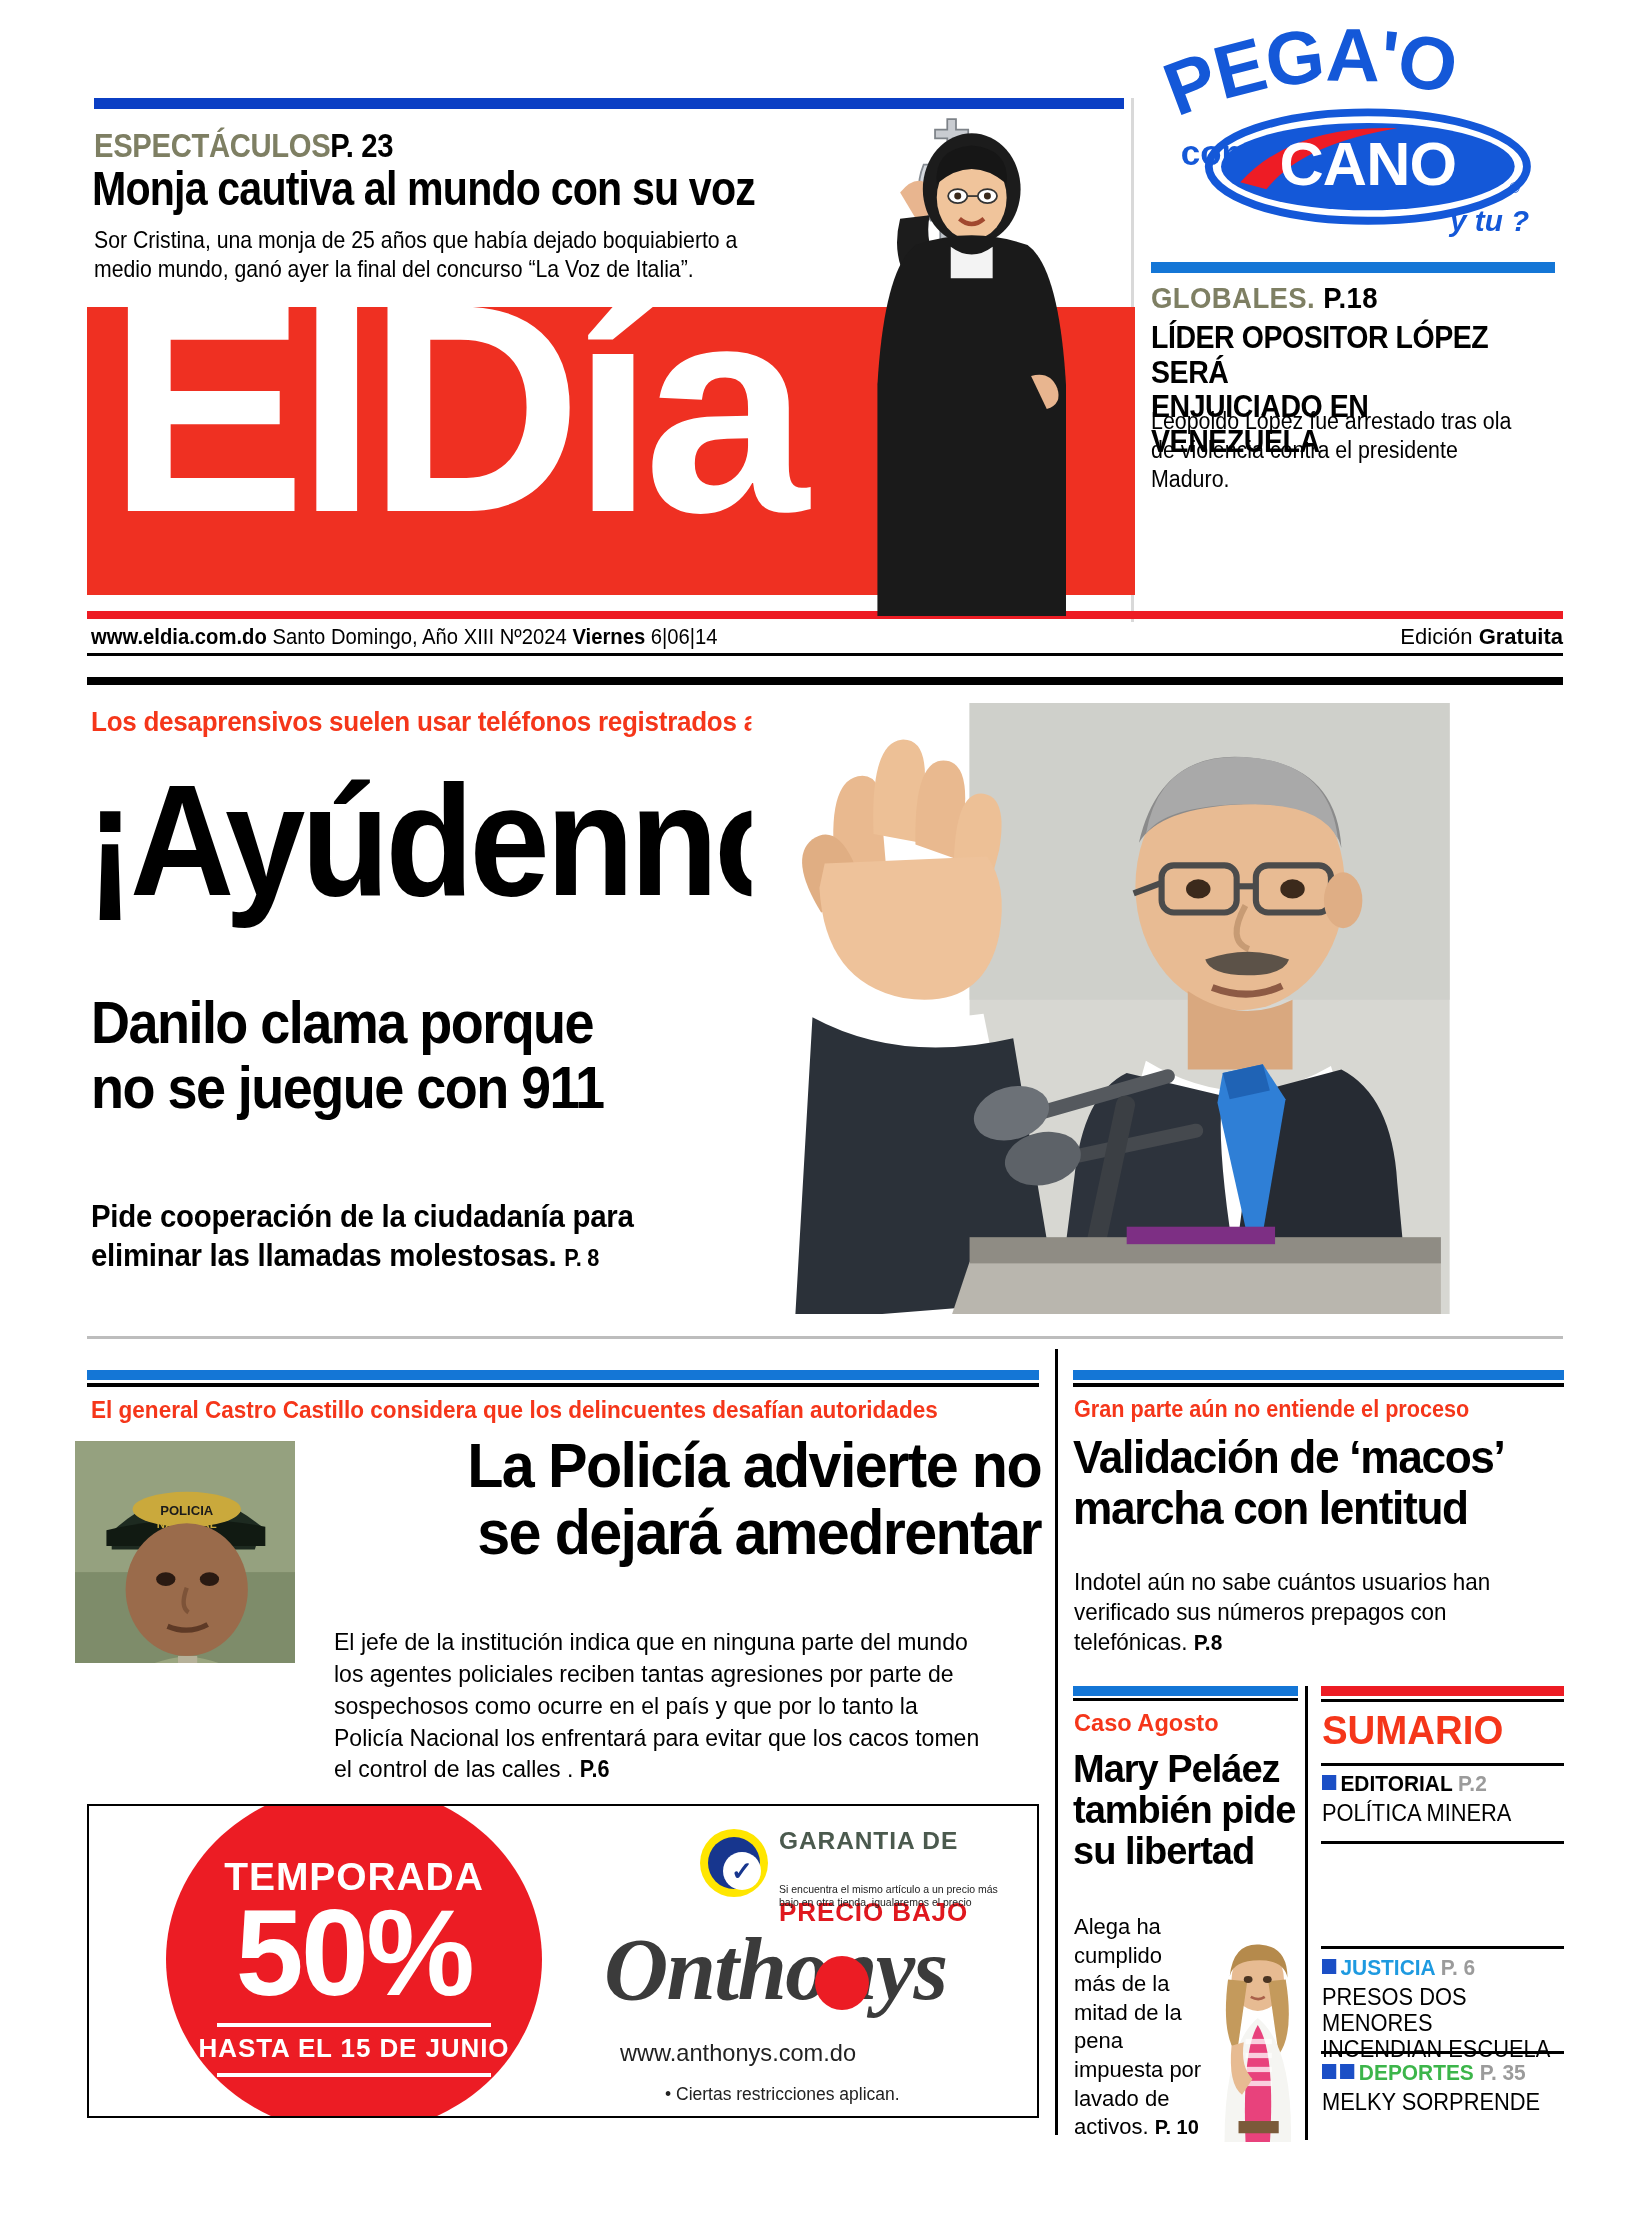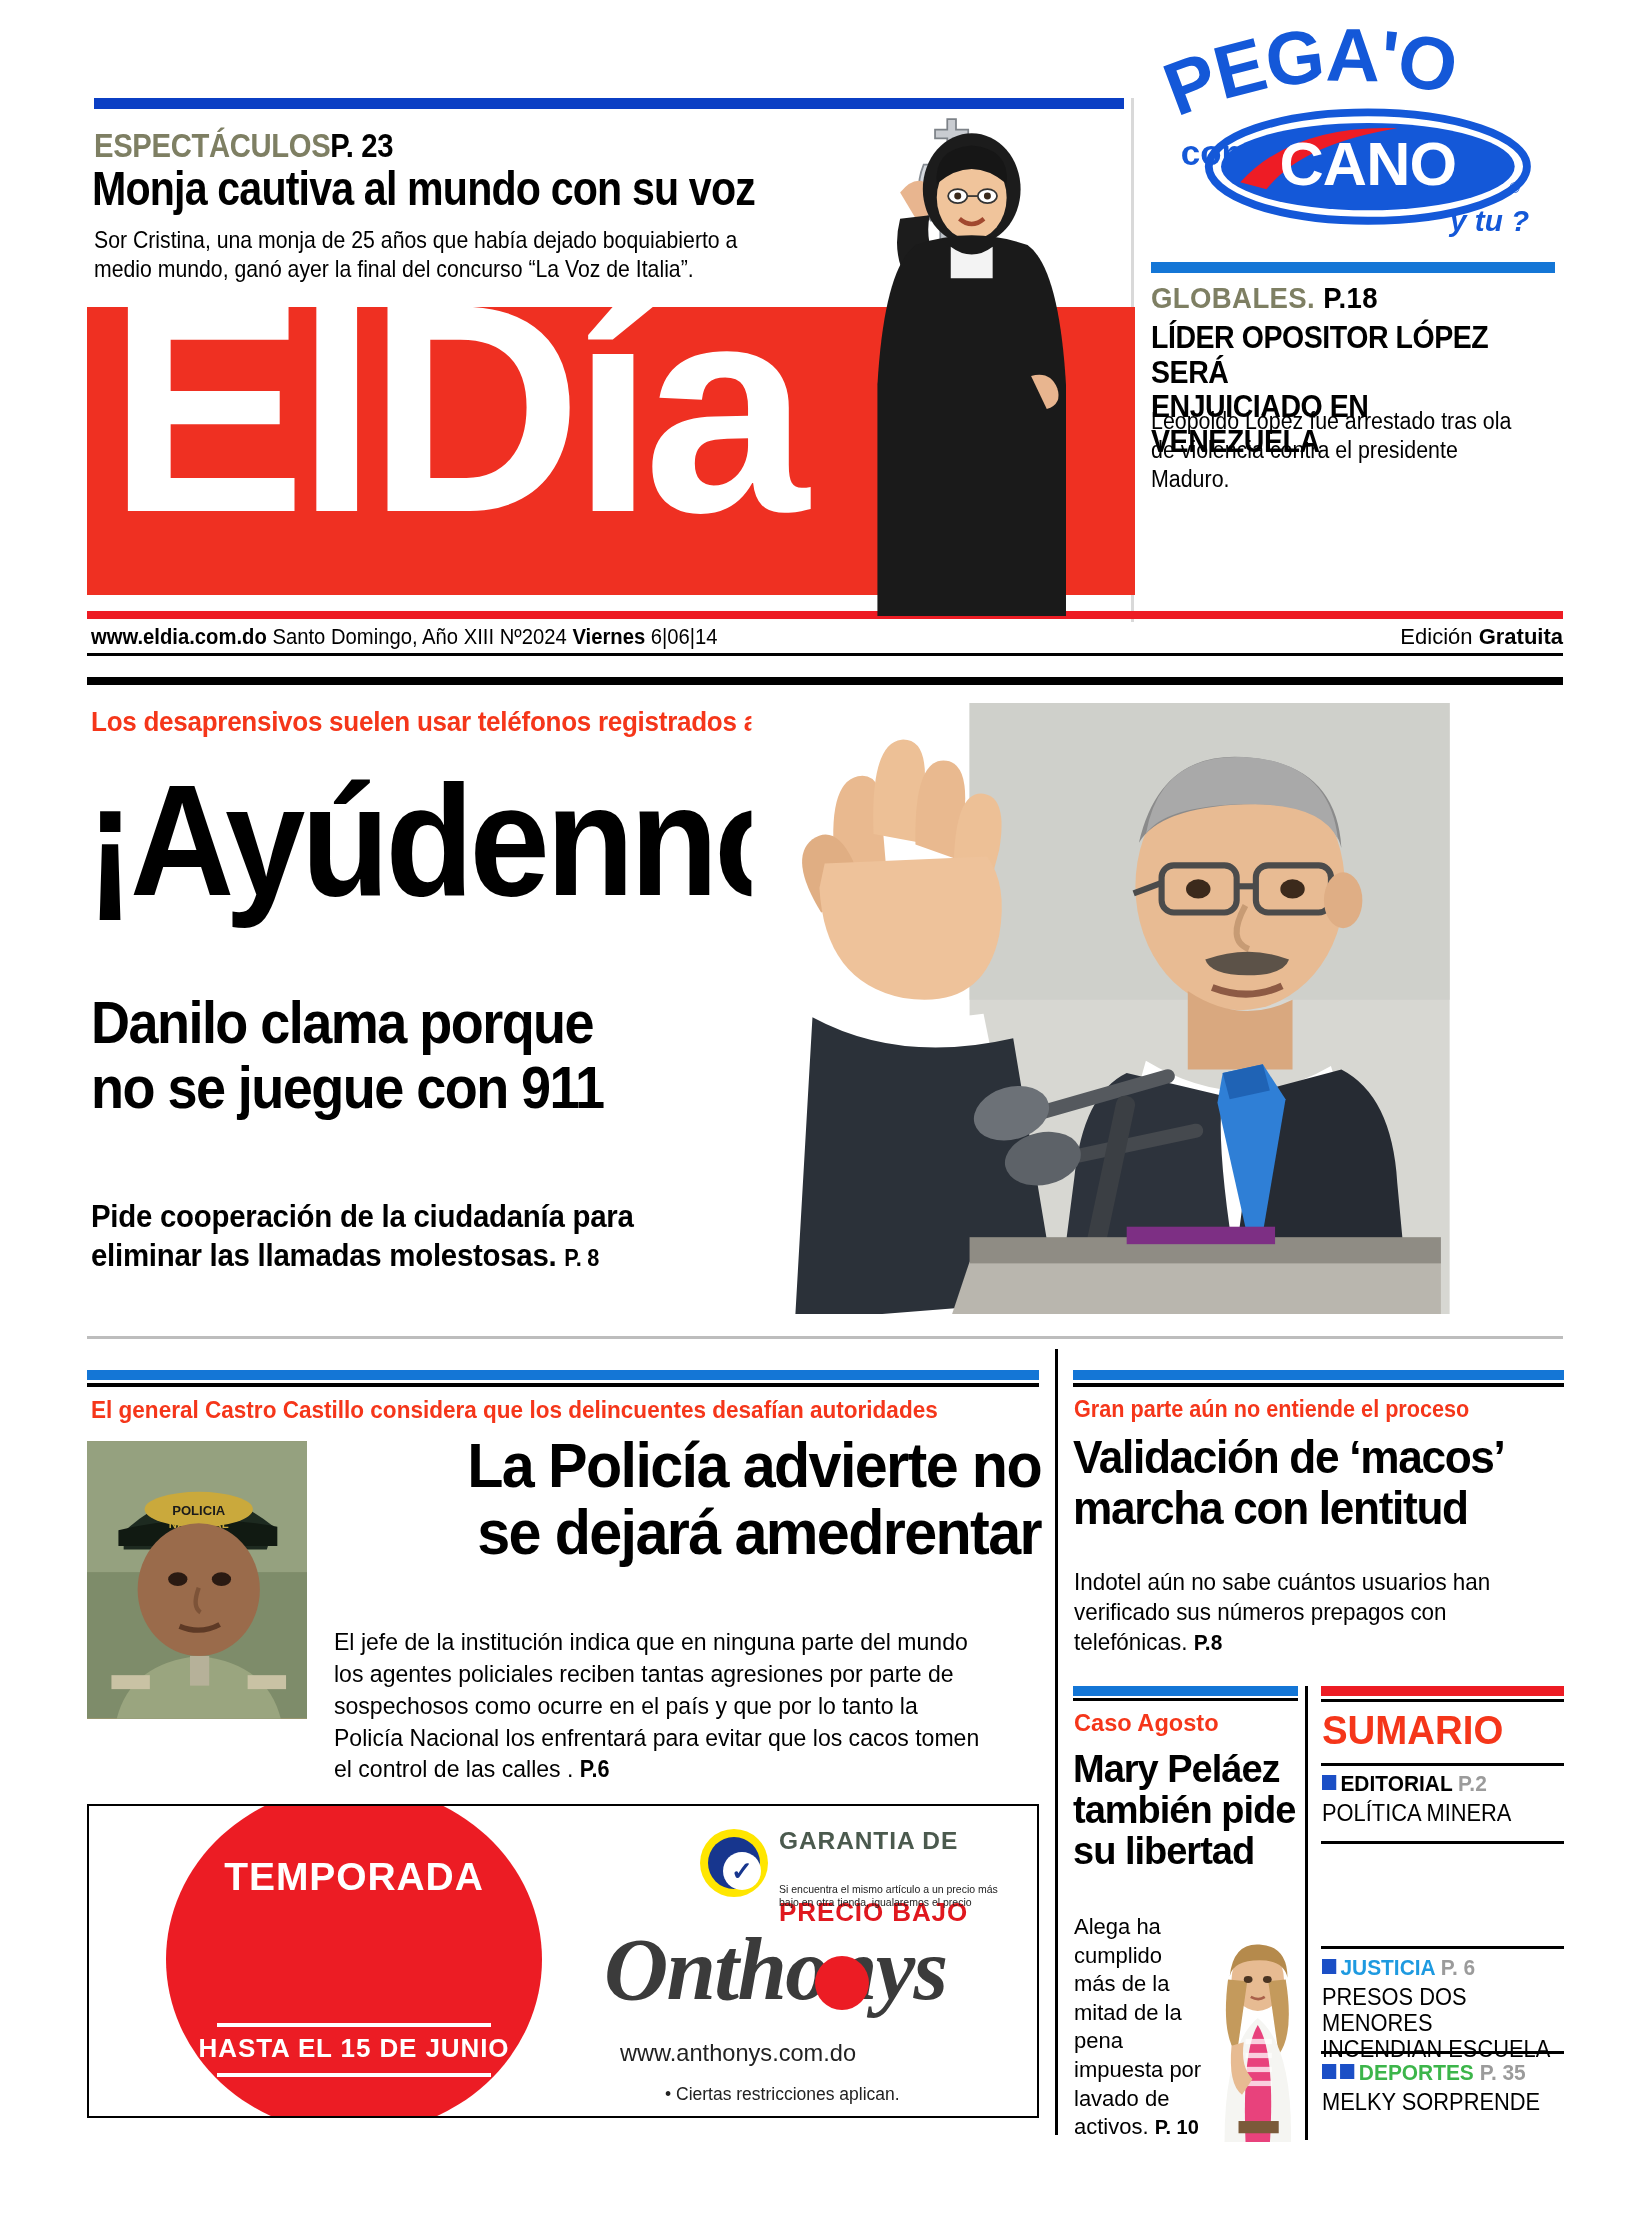--- a/index.html
+++ b/index.html
@@ -226,22 +226,22 @@
     position: absolute; left: 87px; top: 1383px;
     width: 952px; height: 3.5px; background: #000;
   }
   #police-kicker {
     position: absolute; left: 91px; top: 1396px;
     font-size: 24.5px; font-weight: 800; color: #f5361a;
     white-space: nowrap;
     transform: scaleX(0.92); transform-origin: left top;
   }
   #police-photo {
-    position: absolute; left: 87px; top: 1441px;
-    width: 220px; height: 278px;
+    position: absolute; left: 75px; top: 1441px;
+    width: 220px; height: 222px;
     overflow: hidden;
     background: #fdba74;
   }
   #police-head {
     position: absolute; left: 334px; top: 1432px;
     width: 707px;
     font-size: 63px; font-weight: 700; line-height: 1.06;
     letter-spacing: -1.7px;
     text-align: right;
     transform: scaleX(0.94); transform-origin: right top;
@@ -645,20 +645,21 @@
     <div>se dejará amedrentar</div>
   </div>
   <div id="police-body">
     <span>El jefe de la institución indica que en ninguna parte del mundo los agentes policiales reciben tantas agresiones por parte de sospechosos como ocurre en el país y que por lo tanto la Policía Nacional los enfrentará para evitar que los cacos tomen el control de las calles .</span>
     <span class="pg">P.6</span>
   </div>
 
   <div id="ad-box">
     <div id="ad-circle">
       <div id="ad-c-line2">TEMPORADA</div>
+      <div id="ad-c-pct">50%</div>
       <div id="ad-c-rule"></div>
       <div id="ad-c-line3">HASTA EL 15 DE JUNIO</div>
       <div id="ad-c-rule2"></div>
     </div>
     <div id="ad-guarantee">
       <div id="ad-seal">
         <div id="ad-seal-inner">
           <div id="ad-seal-core">✓</div>
         </div>
       </div>

